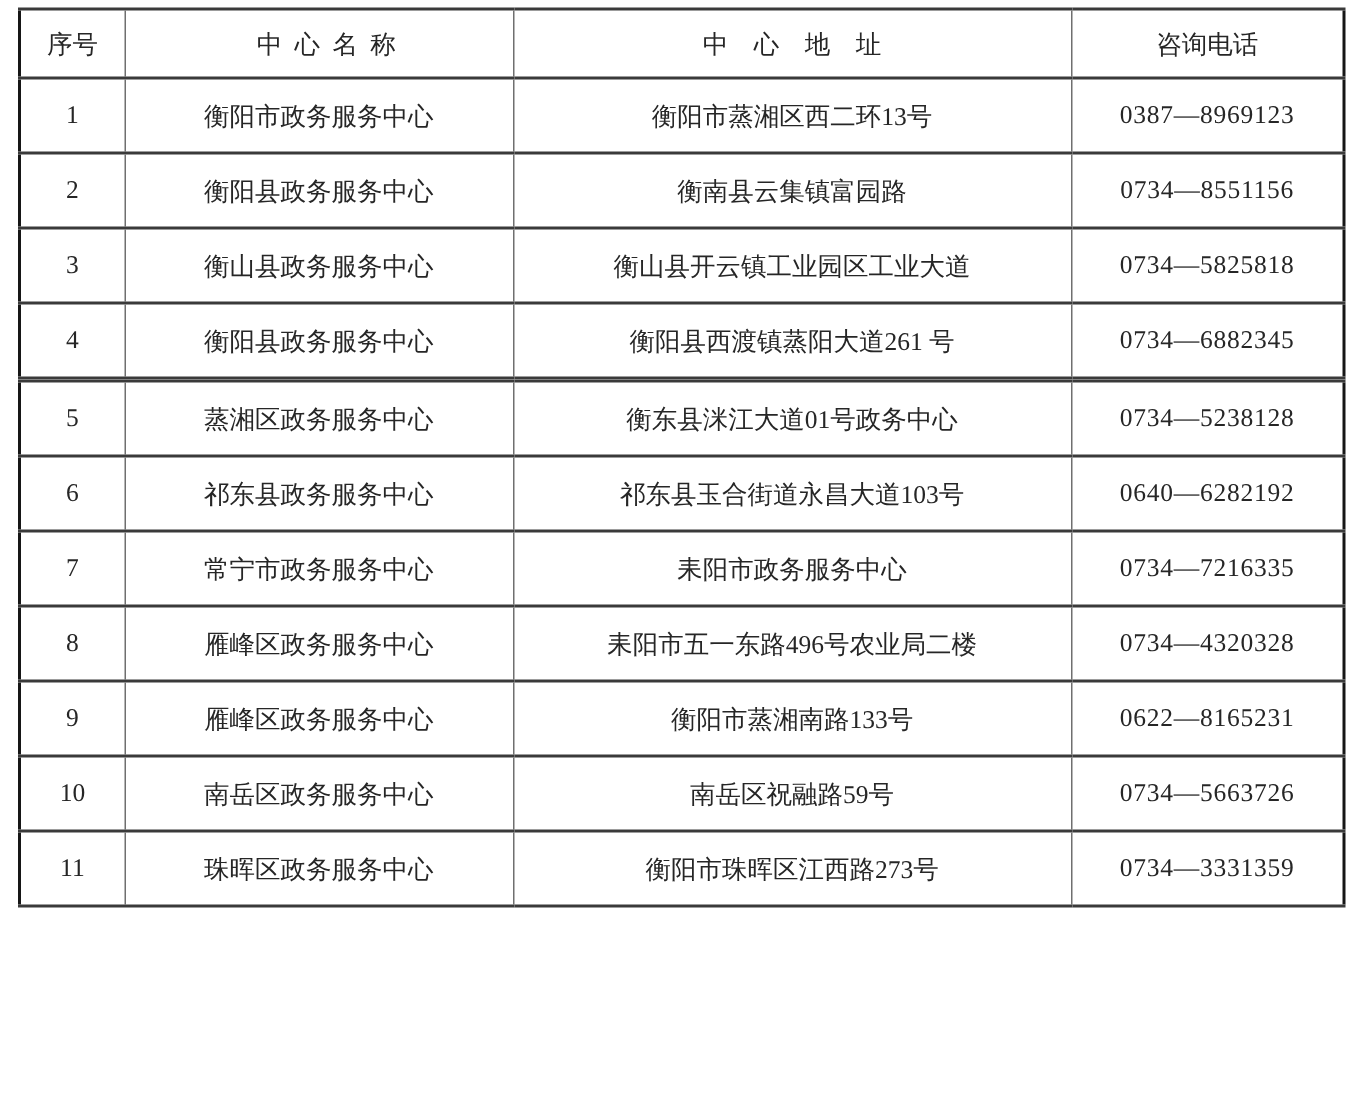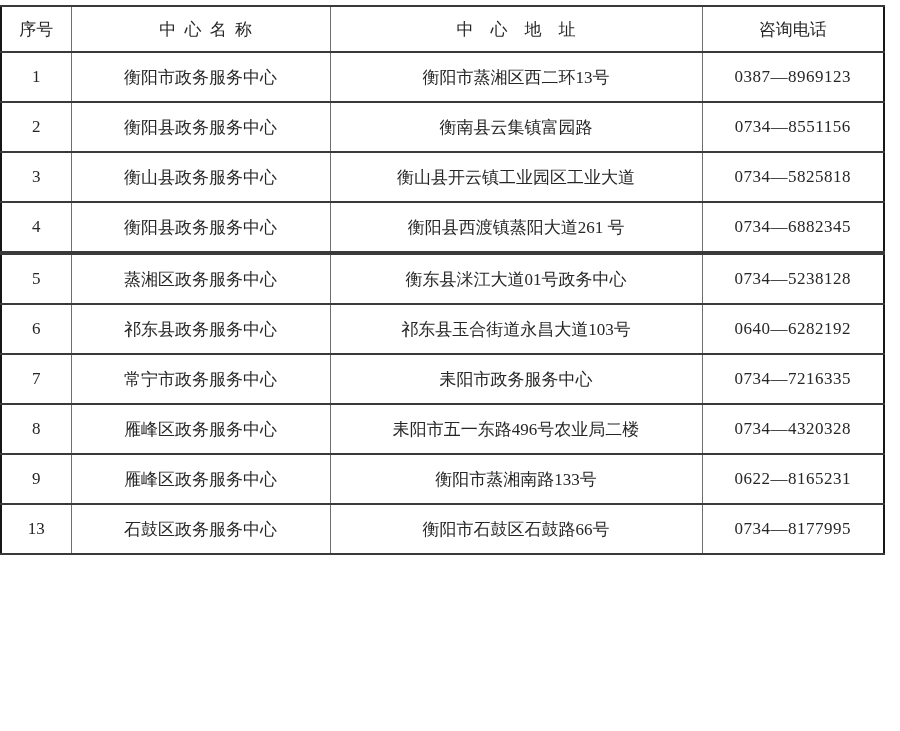--- a/index.html
+++ b/index.html
@@ -6,21 +6,21 @@
     margin: 0;
     padding: 0;
     background: #ffffff;
     width: 900px;
     height: 731px;
     font-family: "Liberation Serif", "DejaVu Serif", serif;
     color: #262626;
   }
   .table-wrap {
     position: absolute;
-    left: 0;
+    left: 12px;
     top: 5px;
     width: 883px;
   }
   table {
     border-collapse: collapse;
     table-layout: fixed;
     width: 883px;
     background: #ffffff;
   }
   table.section-top   { border: 2px solid #161616; border-bottom: 2px solid #0d0d0d; }
@@ -125,21 +125,27 @@
       <td>耒阳市五一东路496号农业局二楼</td>
       <td class="phone">0734—4320328</td>
     </tr>
     <tr class="data-row">
       <td>9</td>
       <td>雁峰区政务服务中心</td>
       <td>衡阳市蒸湘南路133号</td>
       <td class="phone">0622—8165231</td>
     </tr>
     <tr class="data-row">
-      <td>13</td>
-      <td>石鼓区政务服务中心</td>
-      <td>衡阳市石鼓区石鼓路66号</td>
-      <td class="phone">0734—8177995</td>
+      <td>10</td>
+      <td>南岳区政务服务中心</td>
+      <td>南岳区祝融路59号</td>
+      <td class="phone">0734—5663726</td>
+    </tr>
+    <tr class="data-row">
+      <td>11</td>
+      <td>珠晖区政务服务中心</td>
+      <td>衡阳市珠晖区江西路273号</td>
+      <td class="phone">0734—3331359</td>
     </tr>
   </tbody>
     </table>
 
 </div>
 
 </body></html>

